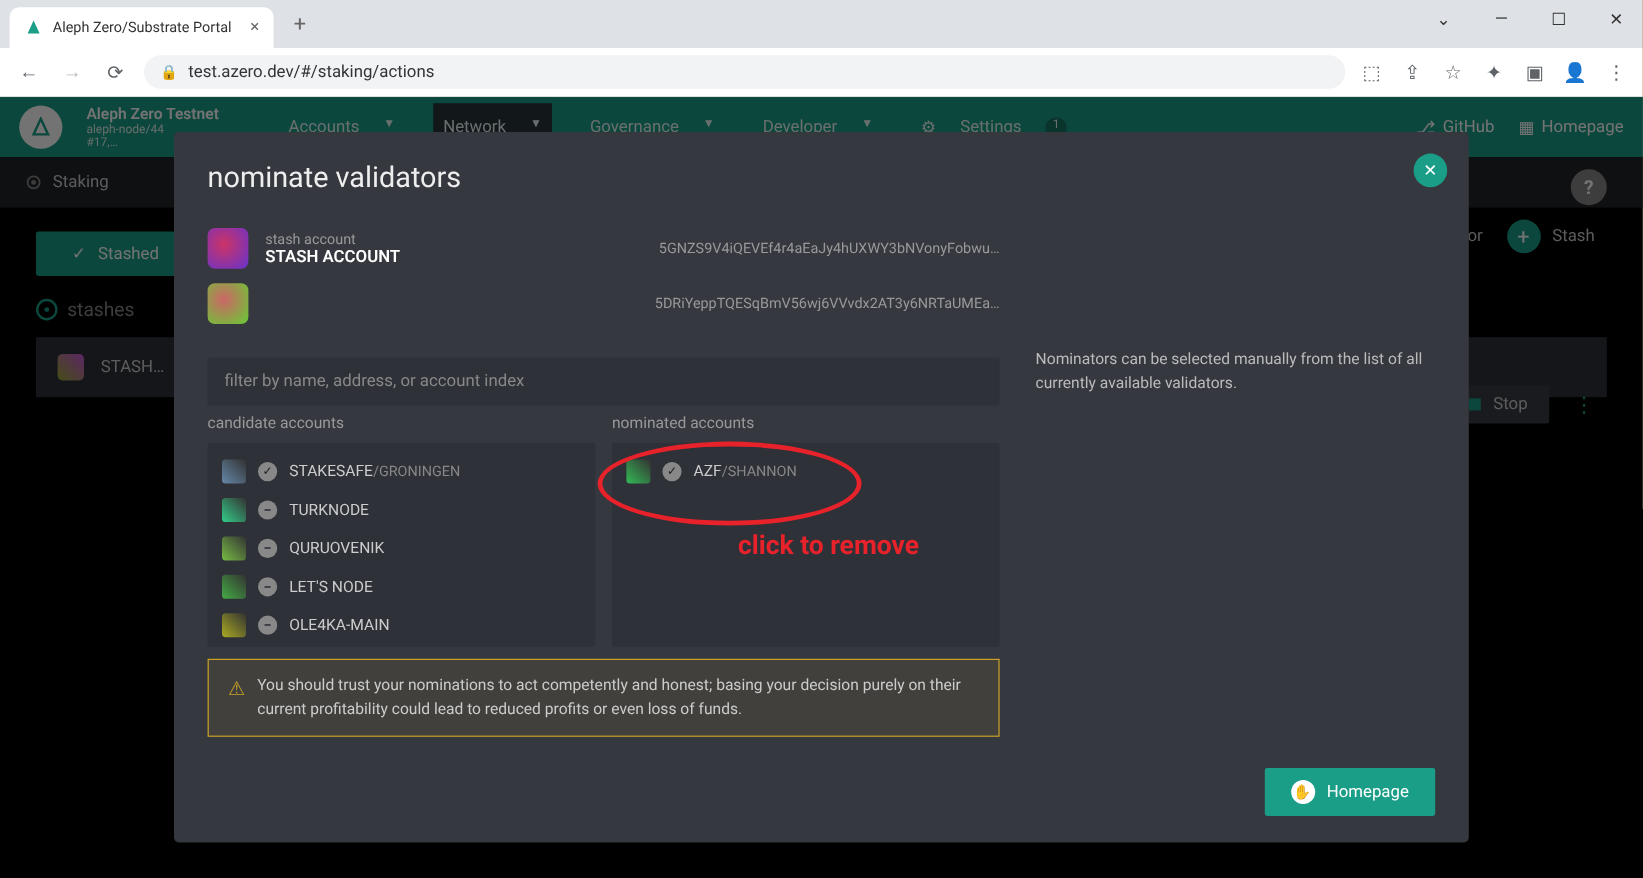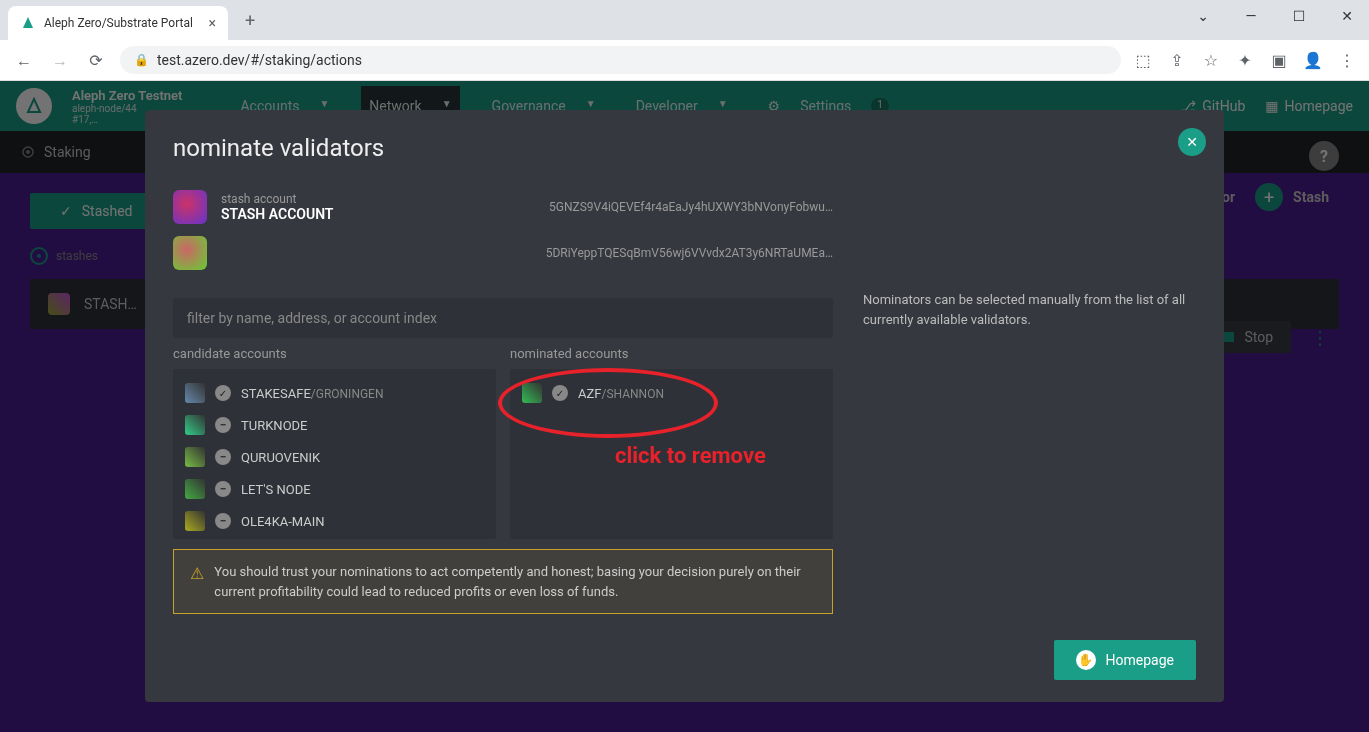--- a/index.html
+++ b/index.html
@@ -17,21 +17,21 @@
 
 .addr-bar { display: flex; align-items: center; height: 40px; padding: 0 12px; gap: 12px; background: #fff; }
 .nav-btn { width: 24px; height: 24px; display: flex; align-items: center; justify-content: center; color: #5f6368; cursor: pointer; font-size: 16px; }
 .nav-btn.disabled { color: #bbb; }
 .addr-field { flex: 1; display: flex; align-items: center; background: #f1f3f4; border-radius: 20px; padding: 6px 14px; gap: 8px; font-size: 14px; color: #333; }
 .addr-field .lock { font-size: 12px; color: #5f6368; }
 .toolbar-icons { display: flex; gap: 14px; align-items: center; color: #5f6368; }
 .toolbar-icons span { cursor: pointer; font-size: 16px; width: 20px; text-align: center; }
 
 
-.app { position: relative; height: calc(732px - 80px); background: #4c1d95; }
+.app { position: relative; height: calc(732px - 80px); background: #000000; }
 .header { height: 50px; background: #1b9e87; display: flex; align-items: center; padding: 0 16px; gap: 20px; color: #fff; }
 .logo-circle { width: 36px; height: 36px; border-radius: 50%; background: #fff; display: flex; align-items: center; justify-content: center; color: #1b9e87; font-weight: bold; }
 .network-info { display: flex; flex-direction: column; font-size: 12px; }
 .network-info .net-name { font-weight: 600; font-size: 13px; }
 .network-info .node-name, .network-info .block-num { font-size: 10px; opacity: .85; }
 .top-nav { display: flex; gap: 24px; margin-left: 30px; font-size: 14px; }
 .top-nav-item { display: flex; gap: 20px; cursor: pointer; padding: 12px 8px; opacity: .9; }
 .top-nav-item.active { background: #2a2c32; }
 .caret { font-size: 10px; }
 .badge { background: #14725f; border-radius: 10px; padding: 1px 6px; font-size: 10px; }
@@ -41,24 +41,24 @@
 .subnav { background: #232429; height: 42px; display: flex; align-items: center; padding: 0 20px; gap: 24px; color: #ccc; }
 .subnav-item { display: flex; align-items: center; gap: 8px; font-size: 14px; cursor: pointer; }
 .sub-settings { width: 16px; height: 16px; }
 .help-circle { position: absolute; right: 30px; top: 60px; width: 30px; height: 30px; border-radius: 50%; background: #888; color: #fff; display: flex; align-items: center; justify-content: center; font-weight: bold; cursor: pointer; }
 
 .page-body { padding: 20px 30px; position: relative; }
 .action-row { display: flex; align-items: center; gap: 14px; margin-bottom: 18px; }
 .stashed-btn { background: #1b9e87; color: #fff; padding: 10px 30px; border-radius: 2px; display: flex; align-items: center; gap: 10px; font-size: 14px; }
 .plus-btn-bg { position: absolute; right: 40px; top: 10px; display: flex; align-items: center; gap: 20px; }
 .plus-circle { width: 28px; height: 28px; border-radius: 50%; background: #1b9e87; color: #fff; display: flex; align-items: center; justify-content: center; font-size: 18px; }
-.plus-btn-bg span.lbl { color: #ccc; font-size: 14px; font-weight: bold; }
+.plus-btn-bg span.lbl { color: #ccc; font-size: 14px; }
 
 .stashes-row { display: flex; align-items: center; gap: 12px; }
-.stashes-label { color: #888; font-size: 12px; display: flex; align-items: center; gap: 8px; }
+.stashes-label { color: #888; font-size: 16px; display: flex; align-items: center; gap: 8px; }
 .target-icon { width: 18px; height: 18px; border: 2px solid #1b9e87; border-radius: 50%; position: relative; }
 .target-icon::after { content: ''; position: absolute; left: 5px; top: 5px; width: 4px; height: 4px; background: #1b9e87; border-radius: 50%; }
 
 .stash-card { background: #2f3138; margin-top: 14px; padding: 14px 18px; display: flex; align-items: center; gap: 14px; color: #ccc; font-size: 14px; }
 .identicon-sm { width: 22px; height: 22px; border-radius: 4px; background: linear-gradient(45deg, #9a3, #c5d); }
 
 .stash-right { position: absolute; right: 40px; top: 148px; display: flex; align-items: center; gap: 20px; }
 .stop-btn { background: #3b3d45; padding: 8px 18px; color: #ccc; display: flex; align-items: center; gap: 10px; border-radius: 2px; cursor: pointer; font-size: 14px; }
 .stop-square { width: 10px; height: 10px; background: #1b9e87; }
 .kebab { color: #1b9e87; cursor: pointer; font-size: 18px; }

